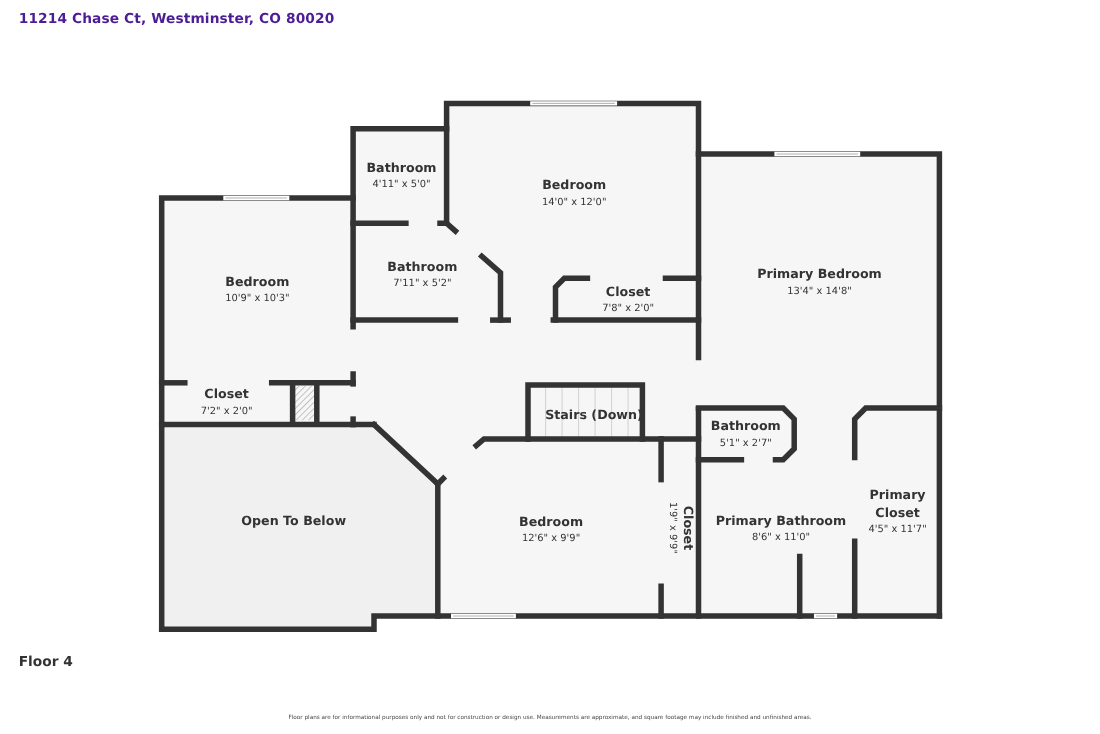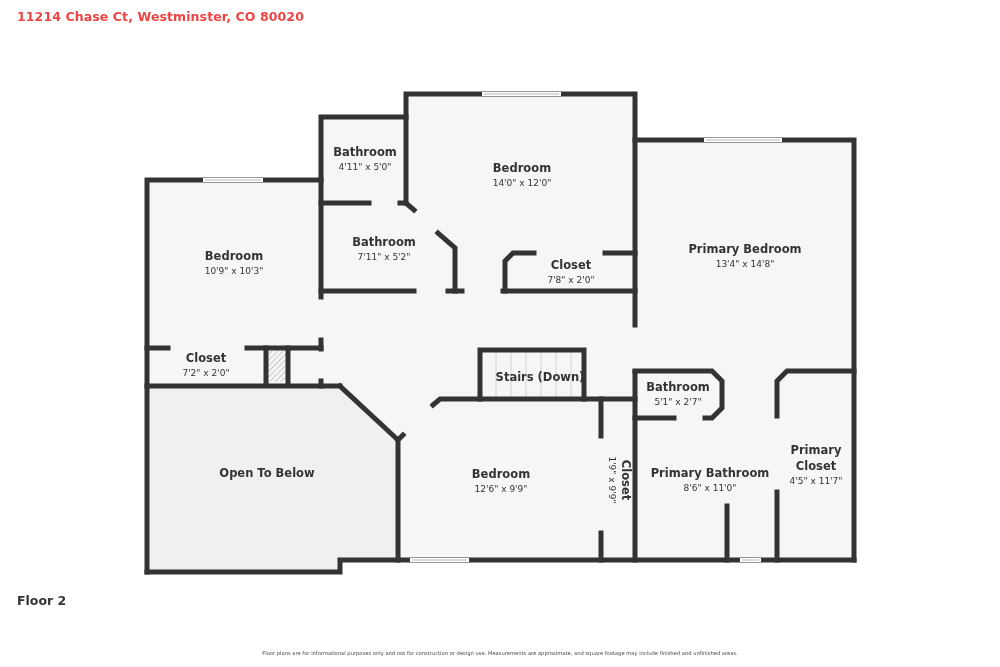--- a/index.html
+++ b/index.html
@@ -1,18 +1,18 @@
 <!DOCTYPE html>
 <html><head>
 <meta charset="utf-8">
 <style>
   html, body { margin: 0; padding: 0; background: #ffffff; }
   body { width: 1000px; height: 667px; position: relative; overflow: hidden;
          font-family: "DejaVu Sans", "Liberation Sans", sans-serif; color: #333333; }
-  .address { position: absolute; left: 17px; top: 9px; font-size: 12.5px; font-weight: bold; color: #ef4444; letter-spacing: 0.1px; }
+  .address { position: absolute; left: 17px; top: 9px; font-size: 12.5px; font-weight: bold; color: #4c1d95; letter-spacing: 0.1px; }
   .floor-label { position: absolute; left: 17px; top: 593px; font-size: 12.5px; font-weight: bold; color: #333; }
   .disclaimer { position: absolute; left: 0; width: 1000px; top: 650px; text-align: center; font-size: 5.2px; color: #444; }
   svg.plan { position: absolute; left: 0; top: 0; }
   .room-name { font-family: "DejaVu Sans", "Liberation Sans", sans-serif; font-size: 11.5px; font-weight: bold; fill: #333; text-anchor: middle; }
   .room-dim { font-family: "DejaVu Sans", "Liberation Sans", sans-serif; font-size: 9px; fill: #333; text-anchor: middle; }
   .wall { stroke: #333333; stroke-width: 5; fill: none; stroke-linecap: square; }
   .window { stroke: #ffffff; stroke-width: 4; }
   .window-line { stroke: #999999; stroke-width: 0.7; }
   .stair-line { stroke: #cccccc; stroke-width: 0.8; }
 </style>
@@ -148,14 +148,14 @@
     <text class="room-name" x="501" y="478">Bedroom</text>
     <text class="room-dim" x="501" y="492">12'6" x 9'9"</text>
 
     <g transform="translate(620,480) rotate(90)">
       <text class="room-name" x="0" y="-2">Closet</text>
       <text class="room-dim" x="0" y="11">1'9" x 9'9"</text>
     </g>
   </g>
 </svg>
 
-<div class="floor-label">Floor 2</div>
+<div class="floor-label">Floor 4</div>
 <div class="disclaimer">Floor plans are for informational purposes only and not for construction or design use. Measurements are approximate, and square footage may include finished and unfinished areas.</div>
 
 </body></html>

